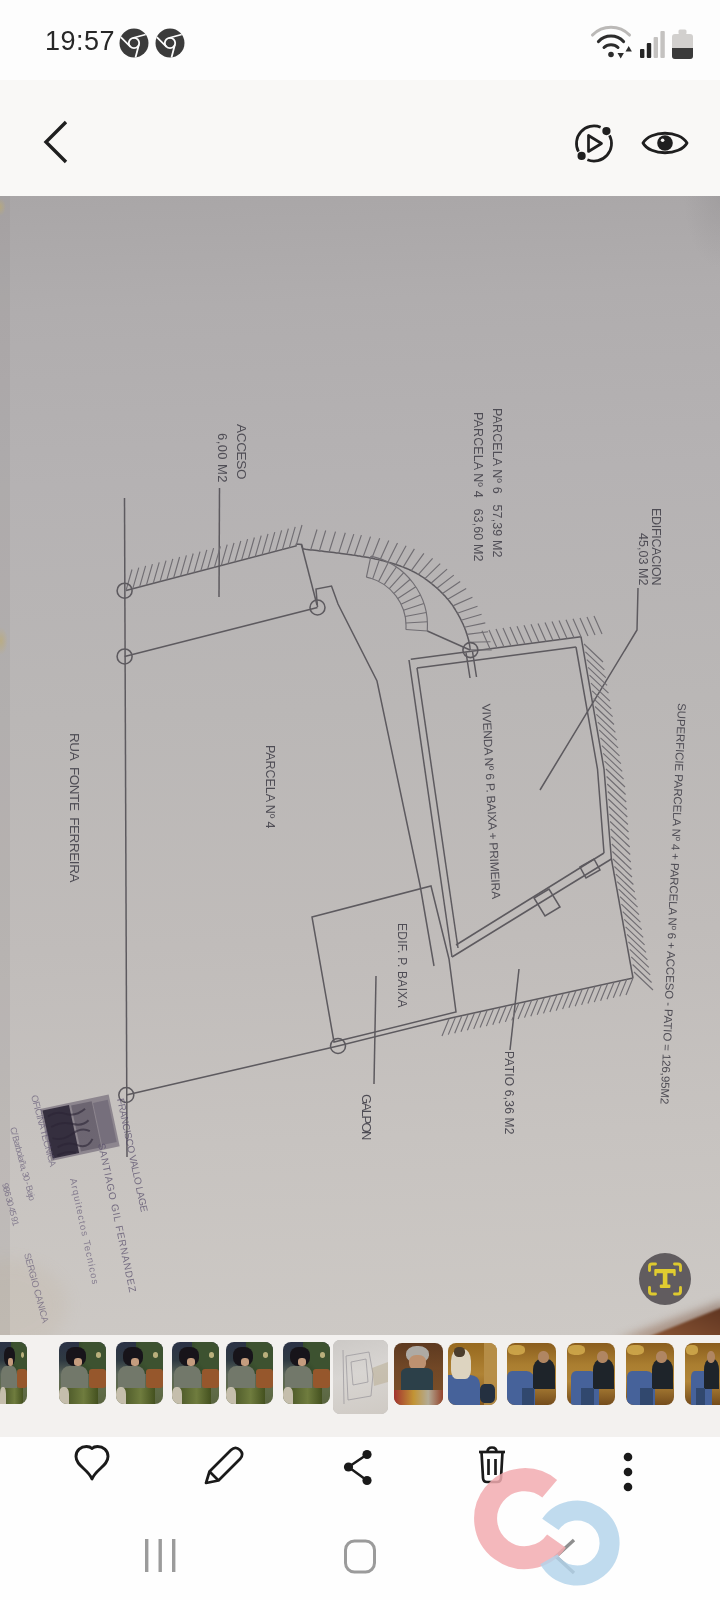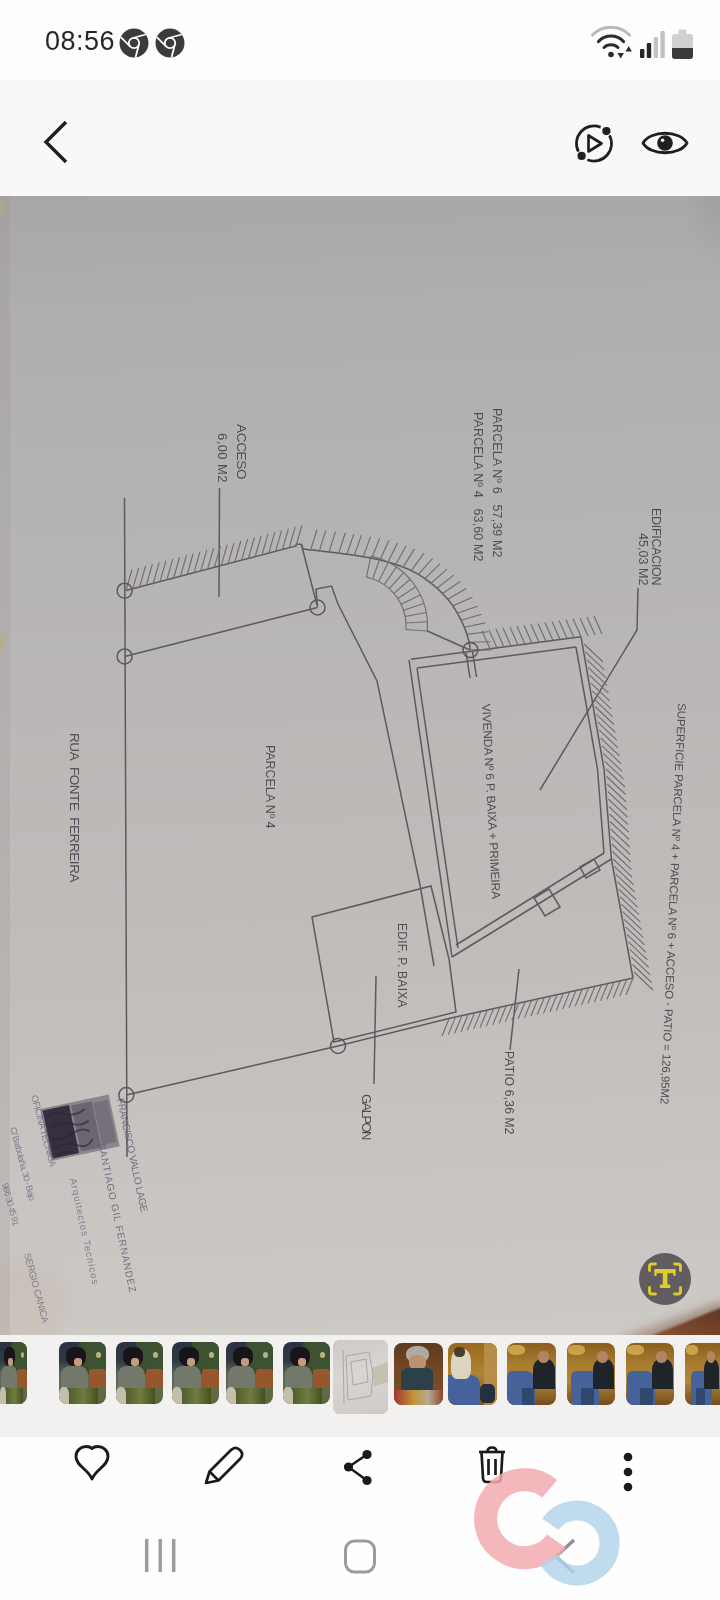--- a/index.html
+++ b/index.html
@@ -9,21 +9,21 @@
 #appbar{position:absolute;left:0;top:80px;width:720px;height:116px;background:#f9f8f6}
 #photo{position:absolute;left:0;top:196px;width:720px;height:1139px;
  background:linear-gradient(178deg,#a9a6a7 0%,#b0adae 10%,#b5b2b3 25%,#bab7b6 45%,#c0bcba 65%,#c7c3c0 82%,#cdc9c5 100%);}
 #thumbstrip{position:absolute;left:0;top:1335px;width:720px;height:102px;background:#f3f1ef}
 #bottombar{position:absolute;left:0;top:1437px;width:720px;height:163px;background:#fefefe}
 svg{position:absolute;left:0;top:0}
 .thumb{position:absolute;border-radius:8px;overflow:hidden}
 </style></head>
 <body>
 <div id="statusbar"></div>
-<div id="time">08:56</div>
+<div id="time">19:57</div>
 <svg width="720" height="80" style="left:0;top:0">
  <g fill="#3b3b3b">
   <circle cx="134" cy="43" r="14.5"></circle>
   <circle cx="170" cy="43" r="14.5"></circle>
  </g>
  <g stroke="#fdfdfd" stroke-width="1.8" fill="none">
   <circle cx="134" cy="43" r="5.2"></circle>
       <circle cx="170" cy="43" r="5.2"></circle>
   <path d="M132.7 38.0L145.7 34.5M139.0 44.3L135.5 57.4M130.3 46.7L120.8 37.1"></path>
   <path d="M168.7 38.0L181.7 34.5M175.0 44.3L171.5 57.4M166.3 46.7L156.8 37.1"></path>

